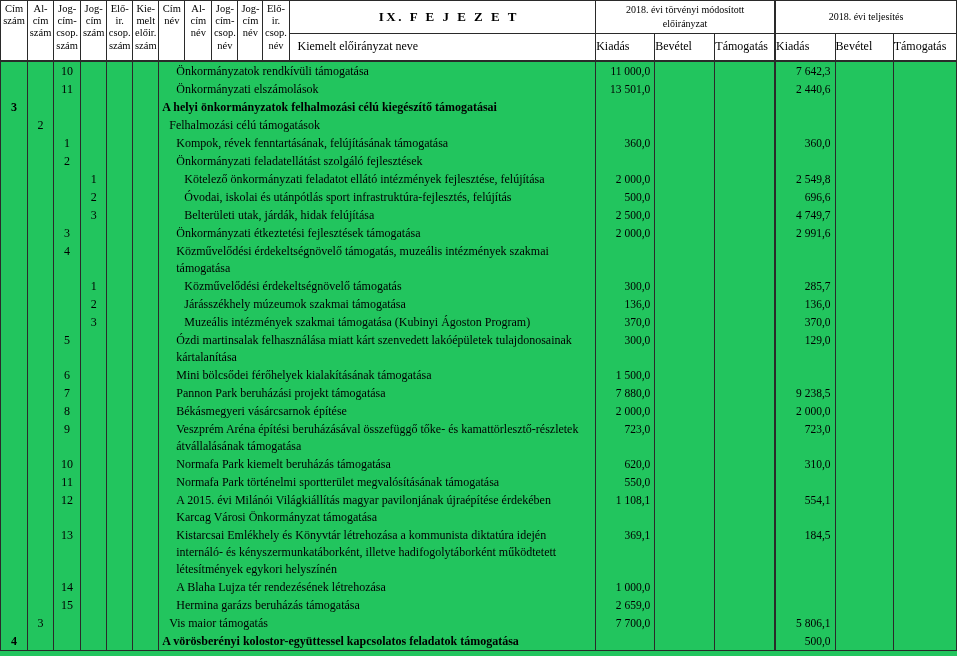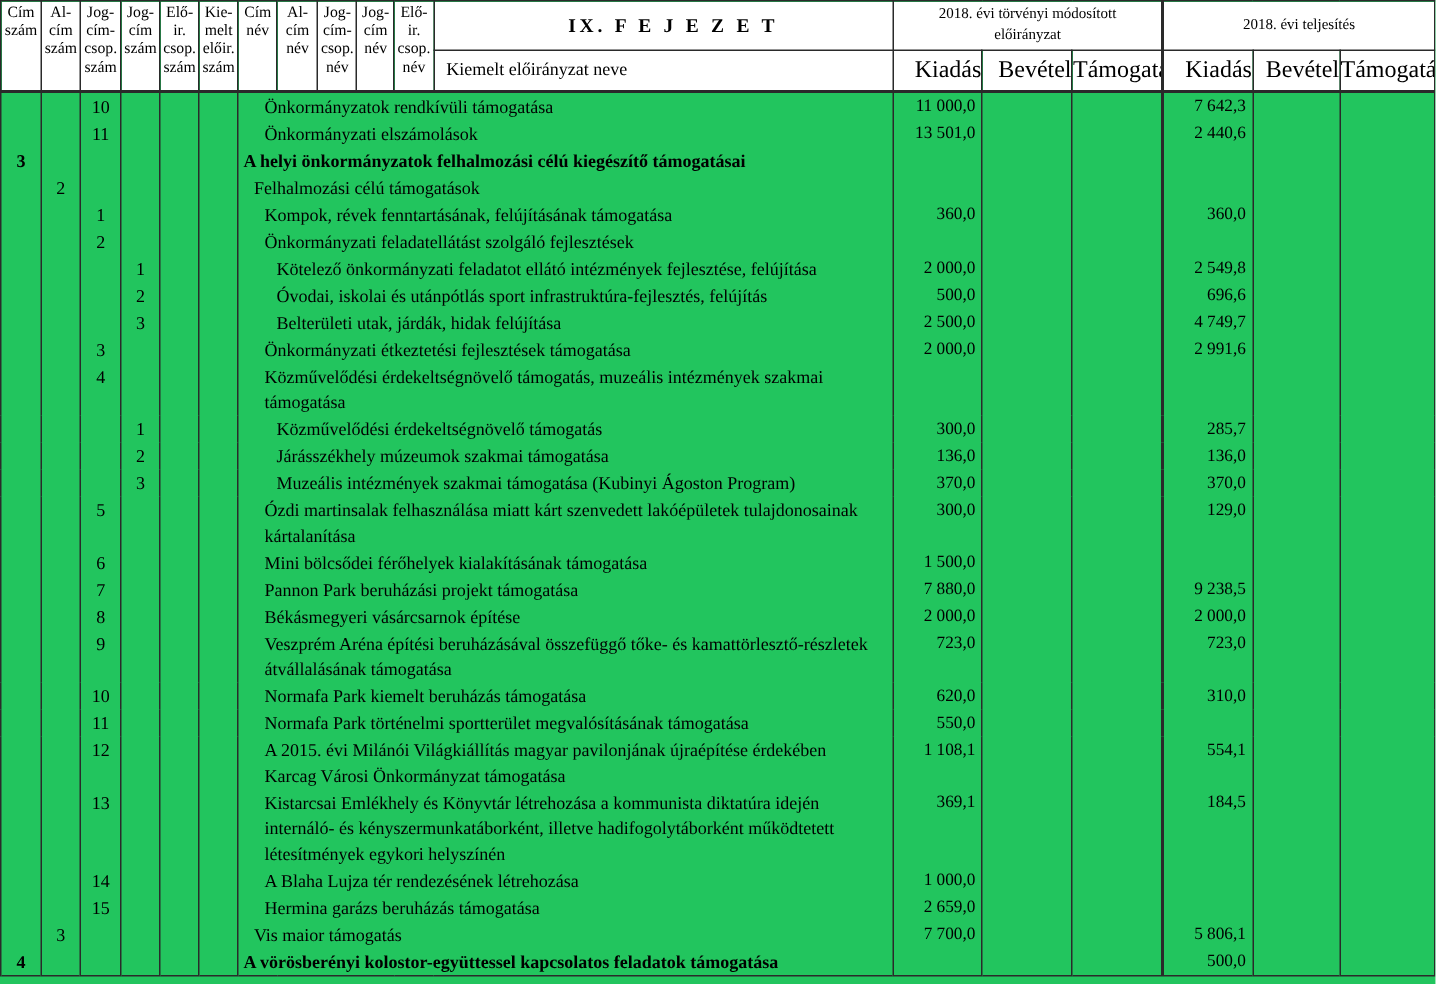--- a/index.html
+++ b/index.html
@@ -27,21 +27,21 @@
     padding-left:13px;
   }
   th.group-head{
     font-size:10px;text-align:center;vertical-align:middle;line-height:14px;
     white-space:pre-line;
   }
   th.name-head{
     font-size:12px;text-align:left;vertical-align:middle;padding-left:8px;
   }
   th.sub-head{
-    font-size:16px;text-align:right;vertical-align:middle;
+    font-size:12px;text-align:left;vertical-align:middle;
   }
   tr.hrow1{height:33px;}
   tr.hrow2{height:27px;}
   thead{border-bottom:2px solid #2a2a2a;}
   
   tbody td{
     border-left:1px solid #2a2a2a;border-right:1px solid #2a2a2a;
     border-top:none;border-bottom:none;
     vertical-align:top;font-size:12px;line-height:17px;padding-top:1px;
   }

